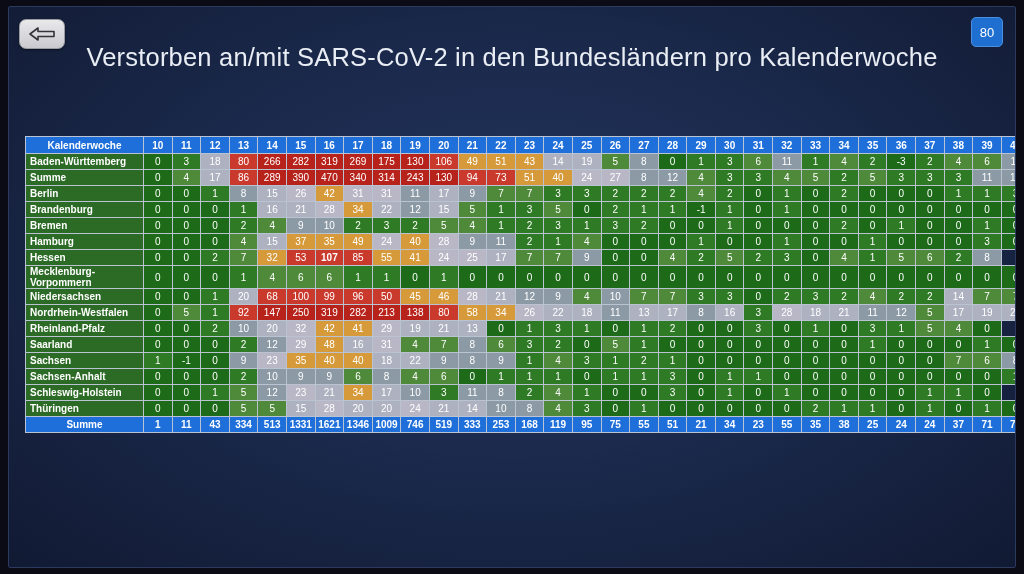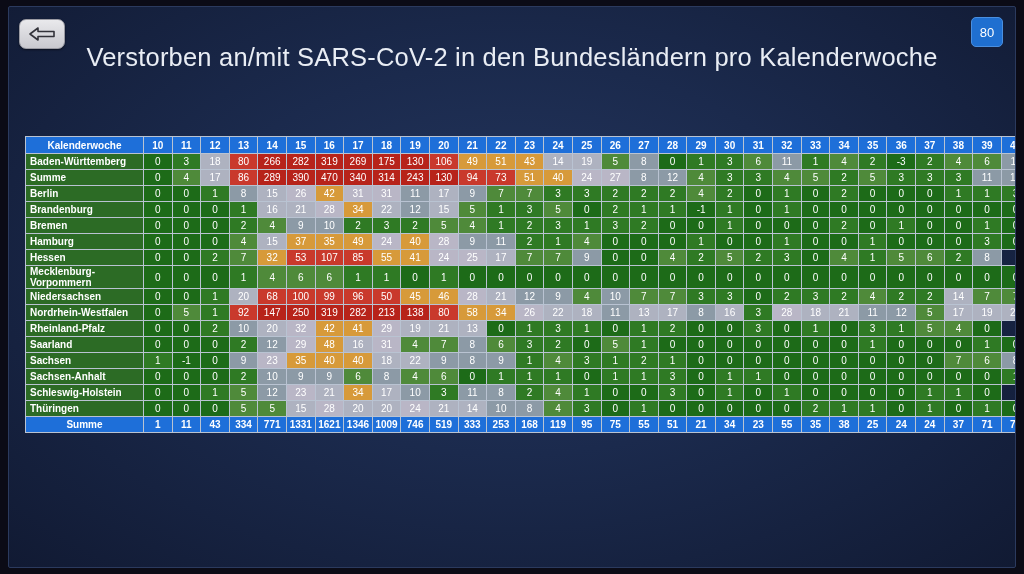--- a/index.html
+++ b/index.html
@@ -416,21 +416,21 @@
               <td style="background: rgb(29, 107, 24); color: rgb(255, 255, 255);">0</td>
             </tr>
             <tr>
               <td class="state">Hessen</td>
               <td style="background: rgb(29, 107, 24); color: rgb(255, 255, 255);">0</td>
               <td style="background: rgb(29, 107, 24); color: rgb(255, 255, 255);">0</td>
               <td style="background: rgb(47, 122, 36); color: rgb(255, 255, 255);">2</td>
               <td style="background: rgb(79, 138, 58); color: rgb(255, 255, 255);">7</td>
               <td style="background: rgb(215, 154, 58); color: rgb(255, 255, 255);">32</td>
               <td style="background: rgb(201, 57, 44); color: rgb(255, 255, 255);">53</td>
-              <td style="background: rgb(201, 57, 44); color: rgb(255, 255, 255);">107</td>
+              <td style="background: rgb(201, 57, 44); color: rgb(255, 255, 255); font-weight: bold;">107</td>
               <td style="background: rgb(201, 57, 44); color: rgb(255, 255, 255);">85</td>
               <td style="background: rgb(215, 154, 58); color: rgb(255, 255, 255);">55</td>
               <td style="background: rgb(215, 154, 58); color: rgb(255, 255, 255);">41</td>
               <td style="background: rgb(185, 182, 198); color: rgb(255, 255, 255);">24</td>
               <td style="background: rgb(185, 182, 198); color: rgb(255, 255, 255);">25</td>
               <td style="background: rgb(174, 178, 192); color: rgb(255, 255, 255);">17</td>
               <td style="background: rgb(79, 138, 58); color: rgb(255, 255, 255);">7</td>
               <td style="background: rgb(79, 138, 58); color: rgb(255, 255, 255);">7</td>
               <td style="background: rgb(140, 154, 166); color: rgb(255, 255, 255);">9</td>
               <td style="background: rgb(29, 107, 24); color: rgb(255, 255, 255);">0</td>
@@ -756,21 +756,21 @@
               <td style="background: rgb(29, 107, 24); color: rgb(255, 255, 255);">0</td>
             </tr>
           </tbody>
         <tfoot>
           <tr id="foot-row">
               <td class="sum-label">Summe</td>
               <td>1</td>
               <td>11</td>
               <td>43</td>
               <td>334</td>
-              <td>771</td>
+              <td>513</td>
               <td>1331</td>
               <td>1621</td>
               <td>1346</td>
               <td>1009</td>
               <td>746</td>
               <td>519</td>
               <td>333</td>
               <td>253</td>
               <td>168</td>
               <td>119</td>

